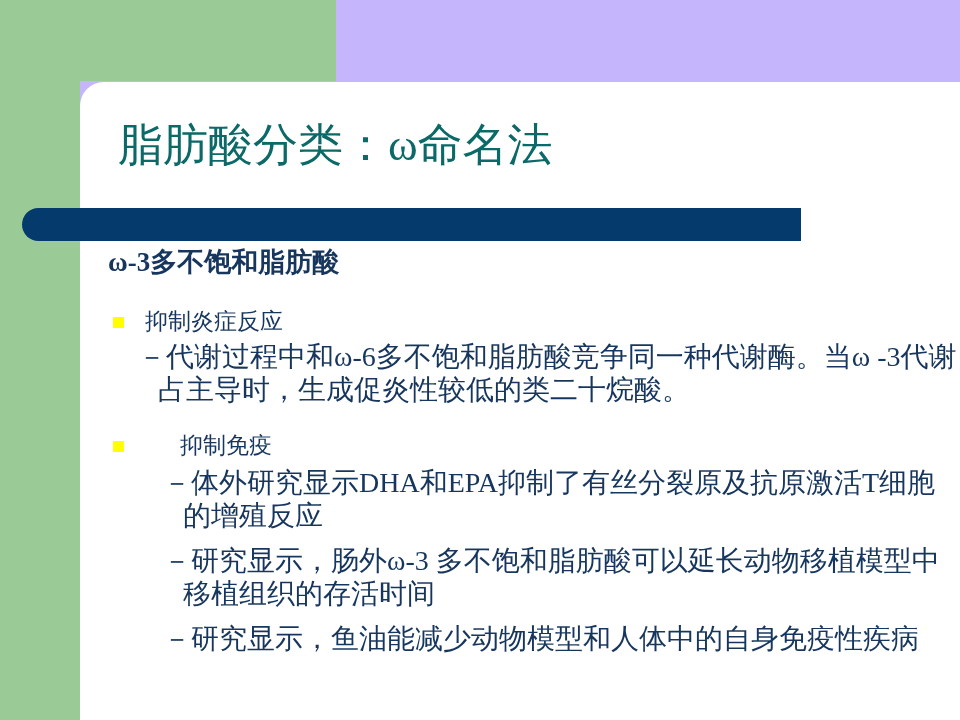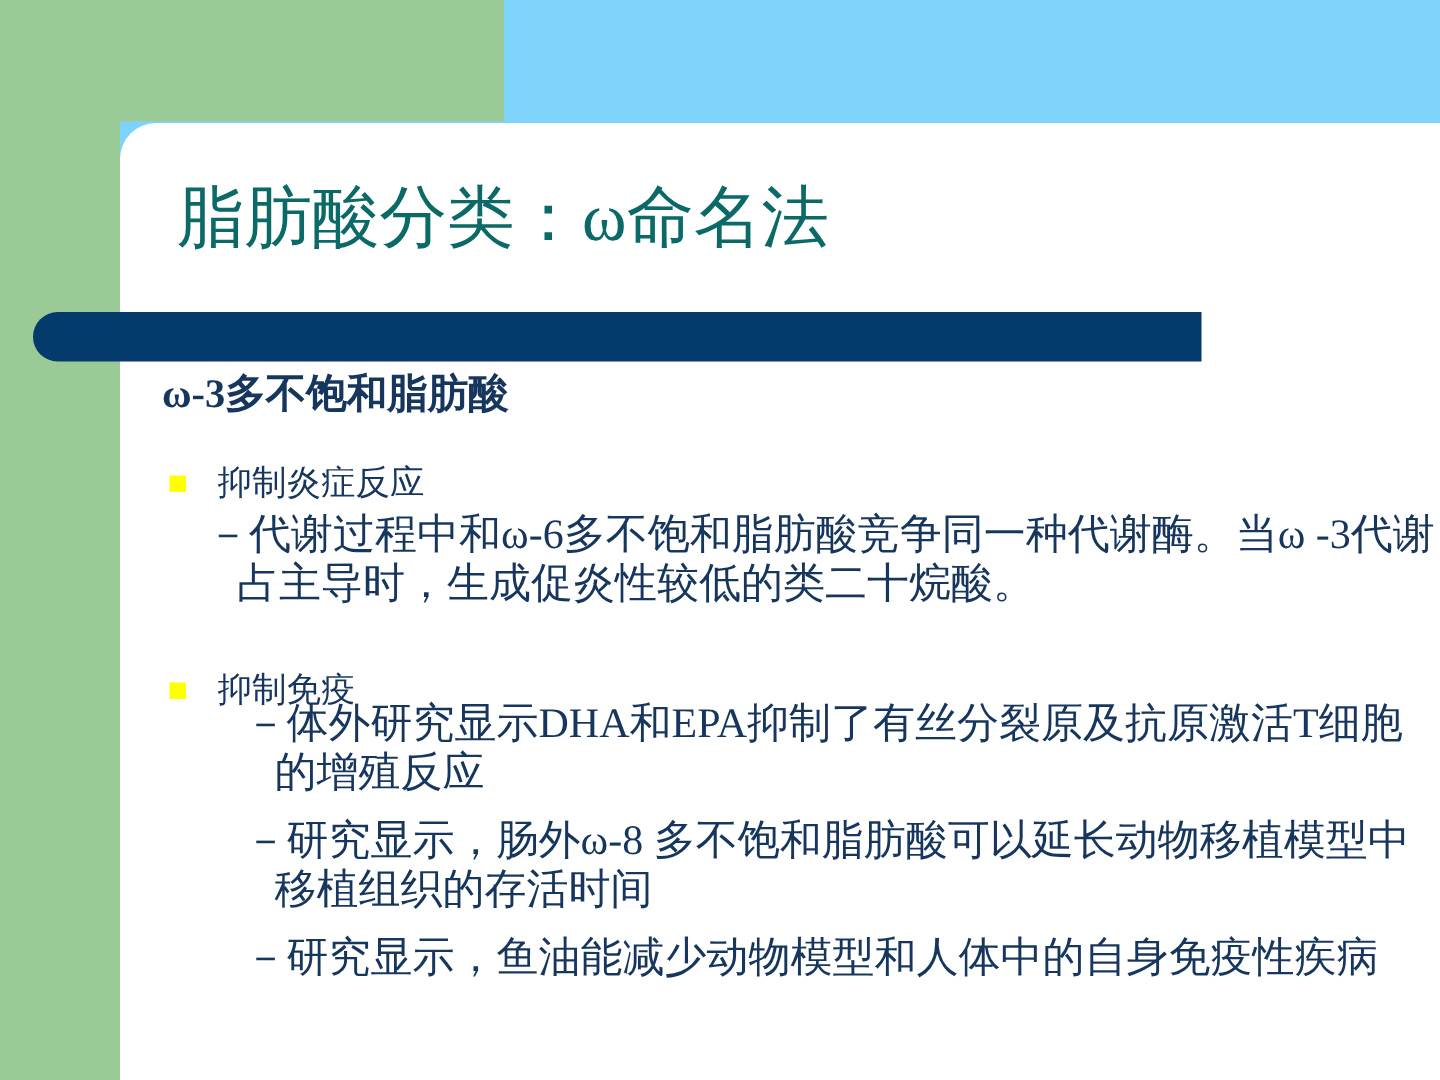--- a/index.html
+++ b/index.html
@@ -15,21 +15,21 @@
     font-family: "Liberation Serif", "DejaVu Serif", serif;
     position: relative;
   }
 
   #slide {
     position: absolute;
     left: 0;
     top: 0;
     width: 960px;
     height: 720px;
-    background: #7dd3fc;
+    background: #c4b5fd;
     overflow: hidden;
   }
 
   
   .deco-green-block {
     position: absolute;
     left: 0;
     top: 0;
     width: 336px;
     height: 81px;
@@ -122,21 +122,21 @@
     font-size: 28px;
     line-height: 33px;
     color: #17365d;
     text-indent: -20px;
     padding-left: 20px;
   }
 
   
   #b1 { left: 113px; top: 62px; }
   #s1 { left: 138px; top: 96px; width: 800px; }
-  #b2 { left: 113px; top: 200px; }
+  #b2 { left: 113px; top: 186px; gap: 35px; }
   #s2 { left: 163px; top: 222px; width: 760px; }
   #s3 { left: 163px; top: 300px; width: 760px; }
   #s4 { left: 163px; top: 378px; width: 760px; }
 </style>
 </head>
 <body>
 
 <div id="slide">
 
   <div class="deco-green-block"></div>
@@ -156,17 +156,17 @@
     </div>
 
     <div class="bullet-l2" id="s1">－代谢过程中和ω-6多不饱和脂肪酸竞争同一种代谢酶。当ω -3代谢占主导时，生成促炎性较低的类二十烷酸。</div>
 
     <div class="bullet-l1" id="b2">
       <span class="marker"></span>
       <span class="b1-text">抑制免疫</span>
     </div>
 
     <div class="bullet-l2" id="s2">－体外研究显示DHA和EPA抑制了有丝分裂原及抗原激活T细胞的增殖反应</div>
-    <div class="bullet-l2" id="s3">－研究显示，肠外ω-8 多不饱和脂肪酸可以延长动物移植模型中移植组织的存活时间</div>
+    <div class="bullet-l2" id="s3">－研究显示，肠外ω-3 多不饱和脂肪酸可以延长动物移植模型中移植组织的存活时间</div>
     <div class="bullet-l2" id="s4">－研究显示，鱼油能减少动物模型和人体中的自身免疫性疾病</div>
 
   </div>
 </div>
 
 </body></html>

